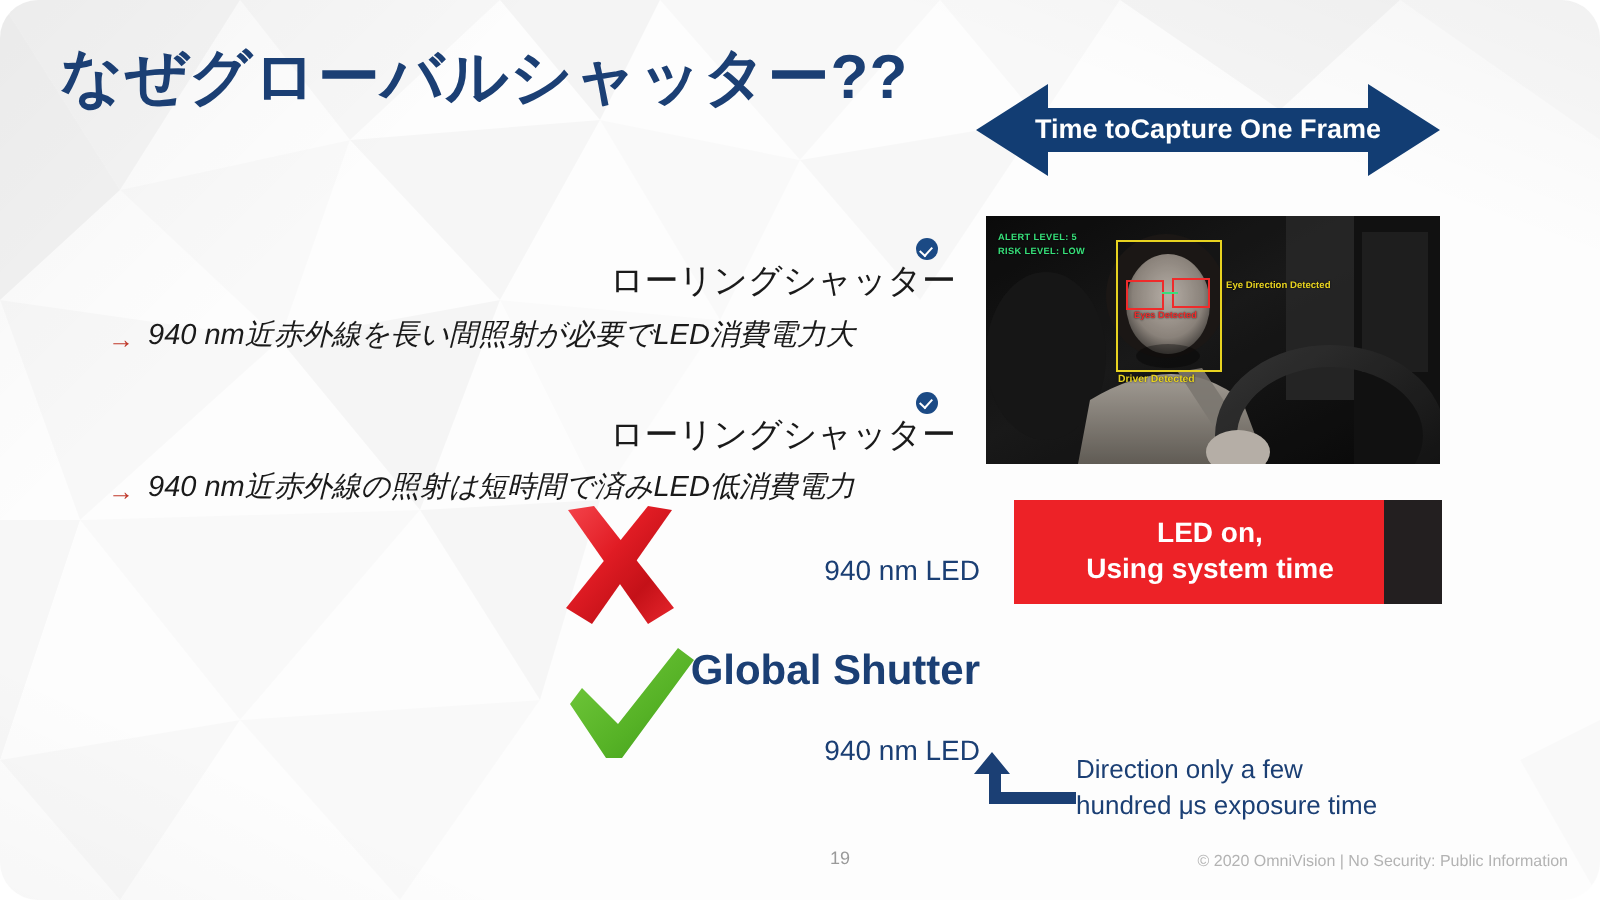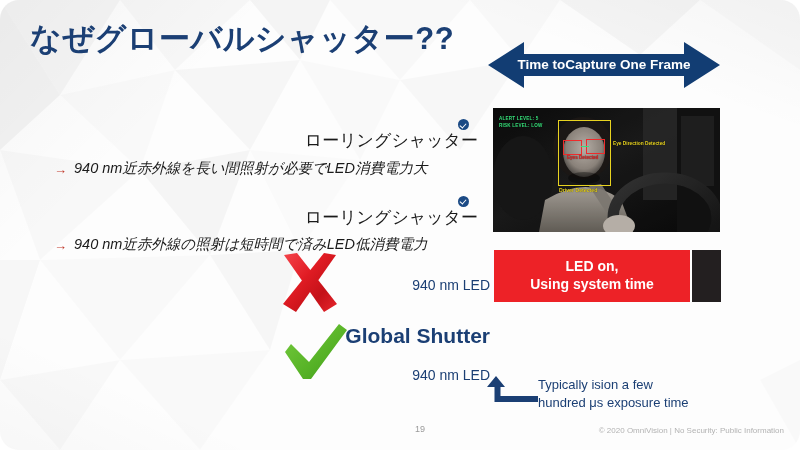--- a/index.html
+++ b/index.html
@@ -109,21 +109,21 @@
   .bar-row.second{margin-top:12px;}
   .seg{position:absolute;top:0;height:52px;display:flex;align-items:center;justify-content:center;}
   .seg-red{background:#ed2227;}
   .seg-black{background:#231f20;}
   .seg-txt{
     color:#ffffff;font-size:14px;font-weight:bold;line-height:1.28;text-align:center;
     padding:0 6px;
   }
 
   
-  .r1-red{left:4px;width:196px;}
+  .r1-red{left:17px;width:196px;}
   .r1-black{left:202px;width:29px;}
   
   .r2-red{left:3px;width:10px;}
   .r2-black{left:15px;width:216px;}
 
   
   .callout{position:absolute;left:486px;top:374px;width:240px;height:46px;}
   .callout svg{position:absolute;left:0;top:0;}
   .callout-text{
     position:absolute;left:52px;top:2px;
@@ -309,21 +309,21 @@
       </div>
       <div class="seg seg-black r1-black"></div>
     </div>
   </div>
 
   <div class="callout">
     <svg width="60" height="40" viewBox="0 0 60 40">
       <path d="M10 2 L19 13 L14.5 13 L14.5 22 L52 22 L52 28 L8.5 28 L8.5 13 L1 13 Z" fill="#1b3f74"></path>
     </svg>
     <div class="callout-text">
-      <div>Typically ision a few</div>
+      <div>Direction only a few</div>
       <div>hundred μs exposure time</div>
     </div>
   </div>
 
 
   <div class="pagenum">19</div>
   <div class="copyright">© 2020 OmniVision | No Security: Public Information</div>
 
 </div>
 

